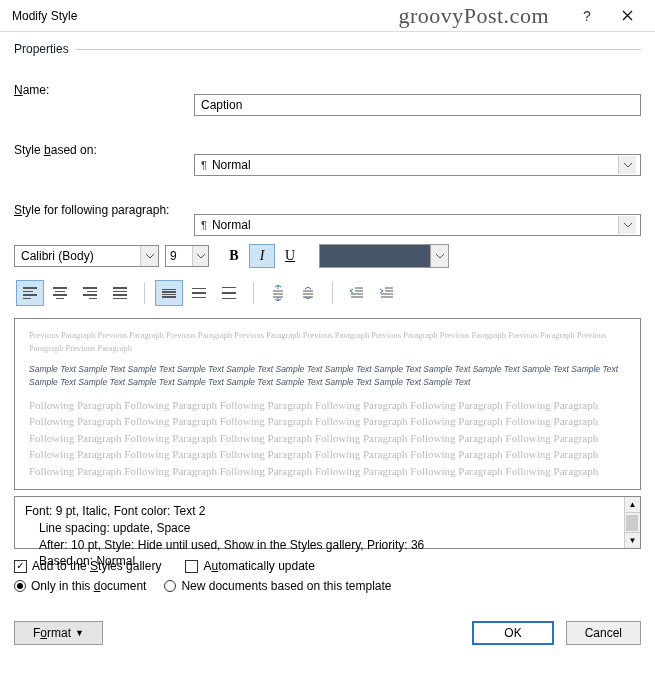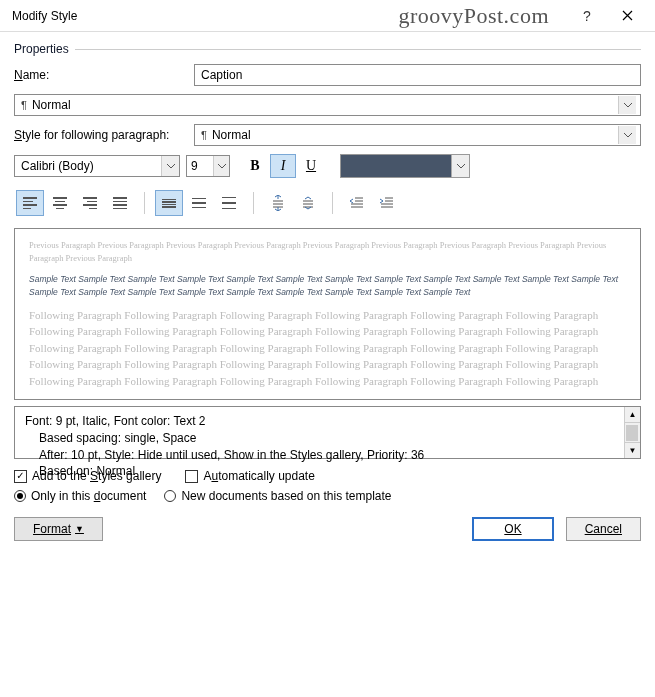--- a/index.html
+++ b/index.html
@@ -10,28 +10,28 @@
 .watermark { font-family: Georgia, serif; font-size: 22px; color: #555; letter-spacing: 0.5px; margin-right: 18px; }
 .tbtn { width: 40px; height: 28px; display: flex; align-items: center; justify-content: center; font-size: 14px; color: #333; }
 .tbtn.close { font-size: 16px; }
 .content { padding: 10px 14px 14px 14px; }
 .legend-rule { display: flex; align-items: center; margin-bottom: 8px; }
 .legend-rule .txt { margin-right: 6px; color: #0f172a; }
 .legend-rule .rule { flex: 1; height: 1px; background: #ccc; }
 .row { display: flex; align-items: center; margin-bottom: 8px; justify-content: center; }
 .row .lbl { width: 180px; text-decoration: none; }
 .row .lbl .ul { text-decoration: underline; }
-.row .control { flex: 1; }
+.row .control { flex: 1; margin-top: 30px; }
 input[type=text].field { width: 100%; height: 22px; border: 1px solid #8a8a8a; padding: 0 6px; font-size: 12px; font-family: inherit; }
 .select { width: 100%; height: 22px; border: 1px solid #8a8a8a; display: flex; align-items: center; padding: 0 4px 0 6px; background: #fff; position: relative; }
 .select .sval { flex: 1; display: flex; align-items: center; gap: 5px; }
 .select .arrow { width: 18px; height: 18px; display: flex; align-items: center; justify-content: center; border-left: 1px solid #ccc; background: #eee; }
 .para-icon { font-size: 11px; color: #444; }
 .formatbar { display: flex; align-items: center; gap: 6px; margin-bottom: 10px; }
-.fontcombo { width: 166px; height: 22px; border: 1px solid #8a8a8a; display: flex; align-items: center; }
+.fontcombo { width: 145px; height: 22px; border: 1px solid #8a8a8a; display: flex; align-items: center; }
 .fontcombo .v { flex: 1; padding: 0 6px; }
 .fontcombo .a { width: 18px; height: 100%; border-left: 1px solid #ccc; background: #eee; display:flex;align-items:center;justify-content:center;}
 .sizecombo { width: 44px; height: 22px; border: 1px solid #8a8a8a; display: flex; align-items: center; }
 .sizecombo .v { flex: 1; padding: 0 4px; }
 .sizecombo .a { width: 16px; height: 100%; border-left: 1px solid #ccc; background: #eee; display:flex;align-items:center;justify-content:center;}
 .bius { display: flex; gap: 2px; margin-left: 6px; }
 .fbtn { width: 26px; height: 24px; border: 1px solid transparent; display: flex; align-items: center; justify-content: center; font-family: Georgia, serif; font-size: 14px; }
 .fbtn.italic-active { border: 1px solid #7aa8d6; background: #cde3f6; font-style: italic; }
 .fbtn.under { text-decoration: underline; }
 .colorswatch { display: flex; align-items: center; margin-left: 10px; height: 24px; border:1px solid #999; }
@@ -56,24 +56,24 @@
 .preview .sample { color: #475569; font-style: italic; font-size: 8.5px; font-family: Arial, sans-serif; line-height: 1.55; margin: 8px 0; }
 .preview .foll { font-family: Liberation Serif, serif; font-size: 11px; color: #bbb; line-height: 1.5; }
 .descbox { border: 1px solid #888; padding: 6px 10px 6px 10px; height: 53px; position: relative; font-size: 12px; line-height: 1.4; margin-bottom:10px;}
 .descbox .sbar { position: absolute; right: 0; top: 0; bottom: 0; width: 16px; background: #f0f0f0; border-left: 1px solid #ccc;}
 .descbox .sbar .sup{position:absolute;top:0;left:0;right:0;height:16px;border-bottom:1px solid #ccc;display:flex;align-items:center;justify-content:center;font-size:8px;}
 .descbox .sbar .sdn{position:absolute;bottom:0;left:0;right:0;height:16px;border-top:1px solid #ccc;display:flex;align-items:center;justify-content:center;font-size:8px;}
 .descbox .sbar .thumb{position:absolute;right:2px;top:18px;width:12px;height:16px;background:#ccc;}
 .checks { display: flex; gap: 24px; margin-bottom: 6px; align-items:center;}
 .checks label { display: flex; align-items: center; gap: 5px; }
 .chk { width: 13px; height: 13px; border: 1px solid #333; display:inline-flex;align-items:center;justify-content:center;font-size:10px;line-height:1;}
-.radios { display: flex; gap: 18px; margin-bottom: 14px; align-items:center;}
+.radios { display: flex; gap: 18px; margin-bottom: 28px; align-items:center;}
 .radio { width: 12px; height: 12px; border: 1px solid #333; border-radius: 50%; display:inline-flex;align-items:center;justify-content:center;}
 .radio .dot{width:6px;height:6px;background:#000;border-radius:50%;}
-.bottom { display: flex; align-items: center; text-decoration: underline; }
+.bottom { display: flex; align-items: center; }
 .btn { height: 24px; padding: 0 18px; border: 1px solid #999; background: #efefef; font-size: 12px; font-family: inherit; display:flex;align-items:center;gap:4px;}
 .btn.primary { border: 2px solid #2a6fc9; background: #fff; padding:0 30px;}
 .btn.format{background:#e5e5e5;}
 .chev{font-size:9px;}
 svg { display: block; }
 </style>
 </head>
 <body>
 
 <div class="titlebar">
@@ -95,20 +95,21 @@
       <div class="rule"></div>
 </div>
 
 <div class="row">
   <div class="lbl"><span></span><span class="ul">N</span><span>ame:</span></div>
   <div class="control"><input type="text" class="field" value="Caption" style=""></div>
 </div>
 
 
 <div class="row">
+  <div class="lbl"><span>Style </span><span class="ul">b</span><span>ased on:</span></div>
   <div class="control">
     <div class="select">
       <div class="sval">
             <span class="para-icon">¶</span>
             <span>Normal</span>
           </div>
       <div class="arrow">
             <svg width="8" height="5">
               <path d="M0 0 L4 4 L8 0" fill="none" stroke="#555"></path>
             </svg>
@@ -266,21 +267,21 @@
 </div>
 
 <div class="preview">
   <div class="prev">Previous Paragraph Previous Paragraph Previous Paragraph Previous Paragraph Previous Paragraph Previous Paragraph Previous Paragraph Previous Paragraph Previous Paragraph Previous Paragraph</div>
   <div class="sample">Sample Text Sample Text Sample Text Sample Text Sample Text Sample Text Sample Text Sample Text Sample Text Sample Text Sample Text Sample Text Sample Text Sample Text Sample Text Sample Text Sample Text Sample Text Sample Text Sample Text Sample Text</div>
   <div class="foll">Following Paragraph Following Paragraph Following Paragraph Following Paragraph Following Paragraph Following Paragraph Following Paragraph Following Paragraph Following Paragraph Following Paragraph Following Paragraph Following Paragraph Following Paragraph Following Paragraph Following Paragraph Following Paragraph Following Paragraph Following Paragraph Following Paragraph Following Paragraph Following Paragraph Following Paragraph Following Paragraph Following Paragraph Following Paragraph Following Paragraph Following Paragraph Following Paragraph Following Paragraph Following Paragraph</div>
 </div>
 
 <div class="descbox">
   <div>Font: 9 pt, Italic, Font color: Text 2</div>
-  <div style="padding-left:14px">Based spacing:  single, Space</div>
+  <div style="padding-left:14px">Line spacing:  update, Space</div>
   <div style="padding-left:14px">After:  10 pt, Style: Hide until used, Show in the Styles gallery, Priority: 36</div>
   <div style="padding-left:14px">Based on: Normal</div>
   <div class="sbar">
     <div class="sup">▲</div>
     <div class="thumb"></div>
     <div class="sdn">▼</div>
   </div>
 </div>
 
 <div class="checks">

